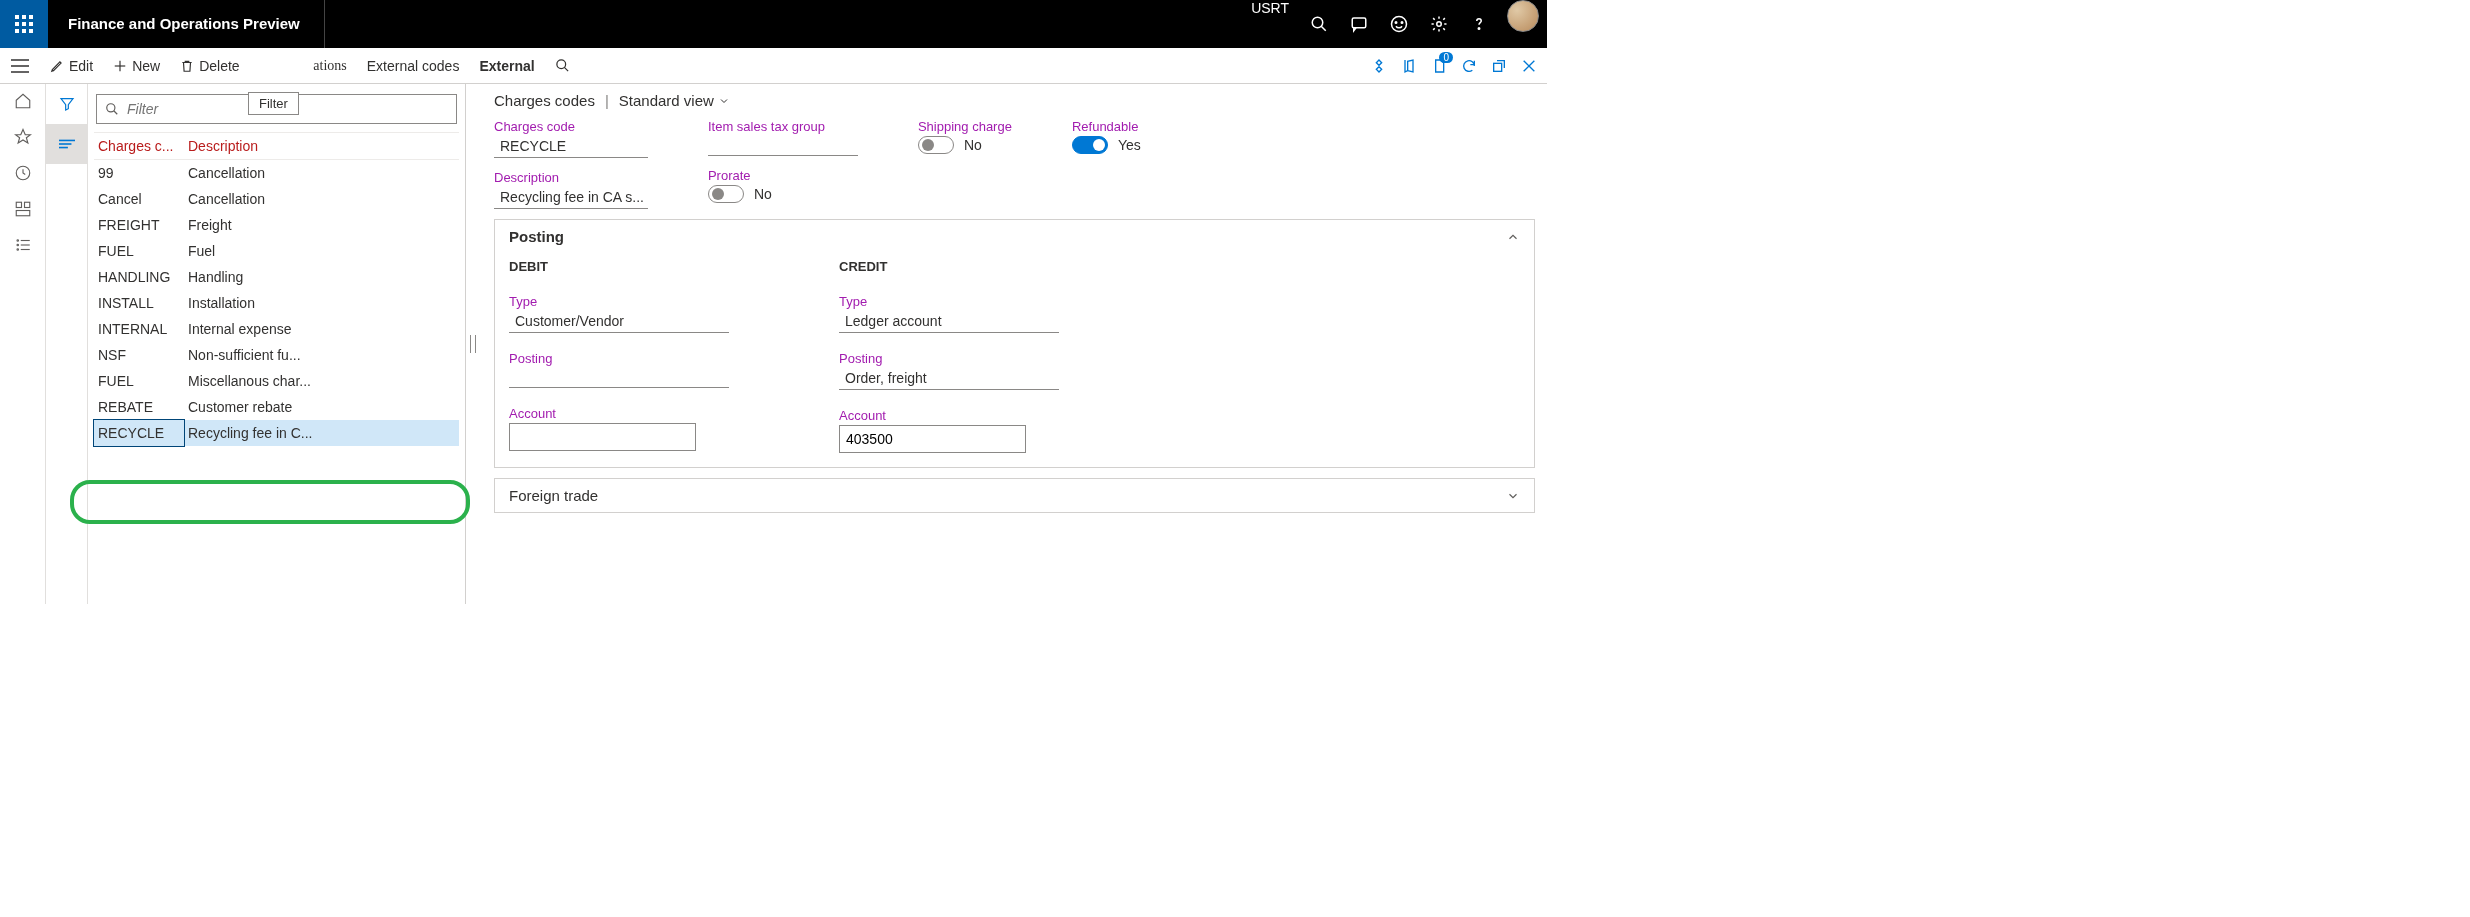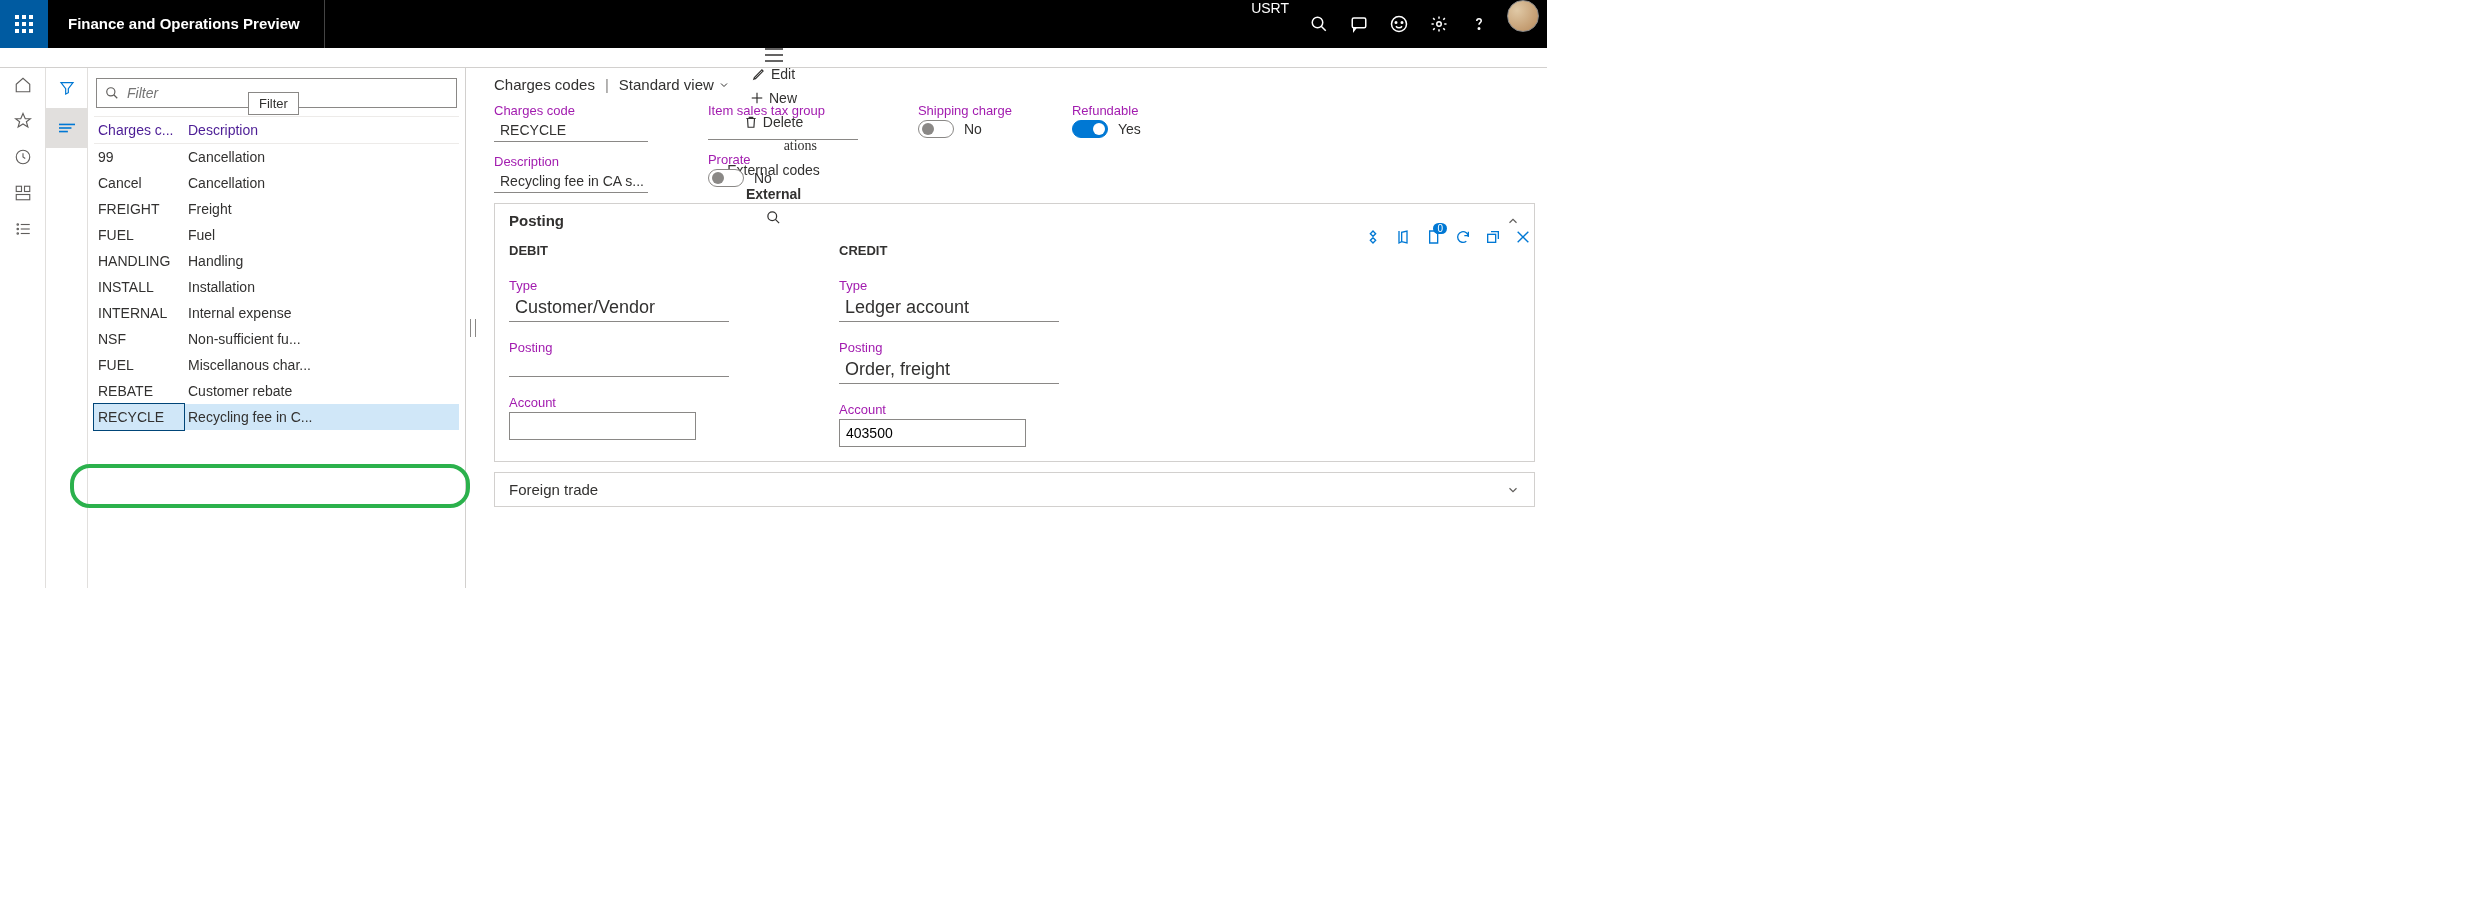--- a/index.html
+++ b/index.html
@@ -9,21 +9,21 @@
   
   .topbar { height:48px; background:#000; color:#fff; display:flex; align-items:flex-start; }
   .waffle { width:48px; height:48px; background:#005ba1; display:flex; align-items:center; justify-content:center; cursor:pointer; }
   .apptitle { padding-left:20px; font-size:15px; font-weight:600; border-right:1px solid #444; padding-right:24px; line-height:48px; }
   .topbar .spacer { flex:1; }
   .topbar .env { font-size:14px; margin-right:10px; }
   .topbar .tbicon { width:40px; height:48px; display:flex; align-items:center; justify-content:center; cursor:pointer; }
   .avatar { width:32px; height:32px; border-radius:50%; background:radial-gradient(circle at 30% 30%, #e0c9a6, #b88a5b); margin:0 8px; border:1px solid #888; }
 
   
-  .cmdbar { height:20px; border-bottom:1px solid #d2d0ce; display:flex; align-items:center; padding:0 6px; position:relative;flex-direction:column; }
+  .cmdbar { height:36px; border-bottom:1px solid #d2d0ce; display:flex; align-items:center; padding:0 0; position:relative; }
   .cmdbar .hamb { width:40px; display:flex; justify-content:center; cursor:pointer; }
   .cmdbar .btn { display:flex; align-items:center; gap:5px; padding:4px 10px; cursor:pointer; font-size:14px; }
   .cmdbar .btn.sel { font-weight:600; }
   .cmdbar .right { margin-left:auto; display:flex; align-items:center; gap:14px; padding-right:10px; color:#0078d4; }
   .cmdbar .right .ic { cursor:pointer; display:flex; align-items:center; }
   .tooltip { position:absolute; top:44px; left:248px; background:#fff; border:1px solid #8a8886; padding:3px 10px; font-size:13px; z-index:10; }
 
   
   .main { display:flex; height:520px; }
   .leftrail { width:46px; border-right:1px solid #e1dfdd; display:flex; flex-direction:column; align-items:center; padding-top:8px; gap:18px; }
@@ -31,21 +31,21 @@
 
   .filtercol { width:42px; border-right:1px solid #e1dfdd; display:flex; flex-direction:column; align-items:center; }
   .filtercol .fcell { width:42px; height:40px; display:flex; align-items:center; justify-content:center; cursor:pointer; }
   .filtercol .fcell.active { background:#e1dfdd; }
 
   .listpanel { width:378px; border-right:1px solid #d2d0ce; display:flex; flex-direction:column; padding:6px 6px 0 6px; position:relative; }
   .filterbox { border:1px solid #8a8886; height:30px; display:flex; align-items:center; padding:0 8px; gap:6px; margin:4px 2px 8px 2px; }
   .filterbox input { border:none; outline:none; flex:1; font-size:14px; font-style:italic; color:#605e5c; background:transparent; }
   .grid { border-top:1px solid #edebe9; }
   .grid .hdr, .grid .row { display:flex; font-size:14px; }
-  .grid .hdr { border-bottom:1px solid #edebe9; color:#4c1d95; }
+  .grid .hdr { border-bottom:1px solid #edebe9; color:#b91c1c; }
   .grid .hdr .c1, .grid .row .c1 { width:90px; padding:5px 4px; overflow:hidden; text-overflow:ellipsis; white-space:nowrap; }
   .grid .hdr .c2, .grid .row .c2 { flex:1; padding:5px 4px; overflow:hidden; text-overflow:ellipsis; white-space:nowrap; }
   .grid .row { cursor:pointer; }
   .grid .row.sel { background:#d0e7f8; }
   .grid .row.sel .c1 { outline:1px solid #004578; }
   .highlight { position:absolute; border:4px solid #2bb14c; border-radius:20px; left:-18px; width:400px; height:44px; top:396px; pointer-events:none; }
 
   .splitter { width:14px; position:relative; display:flex; align-items:center; justify-content:center; }
   .splitter .handle { width:6px; height:18px; border-left:1px solid #8a8886; border-right:1px solid #8a8886; }
 
@@ -65,21 +65,21 @@
   .toggle .sw::after { content:""; width:12px; height:12px; border-radius:50%; background:#8a8886; position:absolute; top:2px; left:3px; }
   .toggle .sw.on { background:#0078d4; border-color:#0078d4; }
   .toggle .sw.on::after { background:#fff; left:20px; }
 
   .section { border:1px solid #d2d0ce; margin-top:10px; }
   .section .shdr { padding:8px 14px; font-size:15px; font-weight:600; display:flex; justify-content:space-between; align-items:center; cursor:pointer; }
   .section .sbody { padding:6px 14px 14px 14px; display:flex; gap:110px; }
   .col { display:flex; flex-direction:column; gap:18px; }
   .col .colhdr { font-weight:700; font-size:13px; margin-bottom:2px; }
   .inputbox { border:1px solid #8a8886; height:28px; width:187px; padding:2px 6px; font-size:14px; }
-  .valline { border-bottom:1px solid #8a8886; width:220px; padding:2px 6px 3px 6px; min-height:20px; font-size:18px; }
+  .valline { border-bottom:1px solid #8a8886; width:220px; padding:2px 6px 3px 6px; min-height:20px; font-size:14px; }
 
   svg { display:block; }
 </style>
 </head>
 <body>
 
 <div class="topbar">
   <div class="waffle">
     <svg width="18" height="18" viewBox="0 0 18 18">
         <g fill="#fff">

